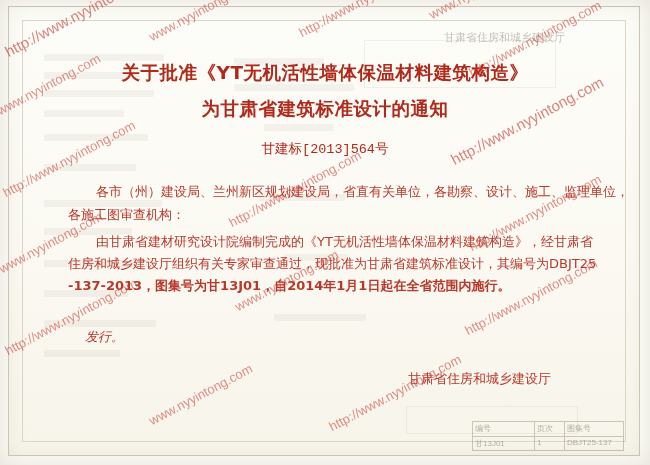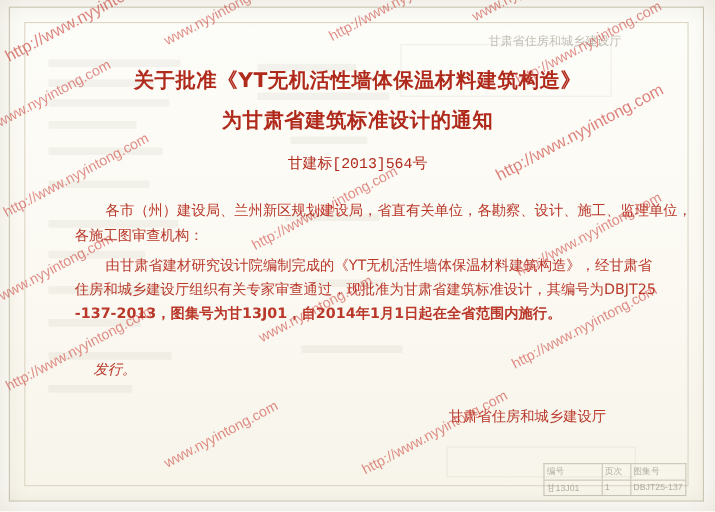--- a/index.html
+++ b/index.html
@@ -119,21 +119,21 @@
     font-size: 11px;
     line-height: 15px;
     font-family: "DejaVu Sans", sans-serif;
   }
 
   
   .mini-table {
     position: absolute;
     right: 26px;
     bottom: 14px;
-    width: 130px;
+    width: 152px;
     height: 30px;
     opacity: 0.5;
   }
   .mini-table .mt-row {
     display: flex;
     height: 15px;
     border: 0.5px solid #9c9684;
     border-bottom: none;
     box-sizing: border-box;
   }

